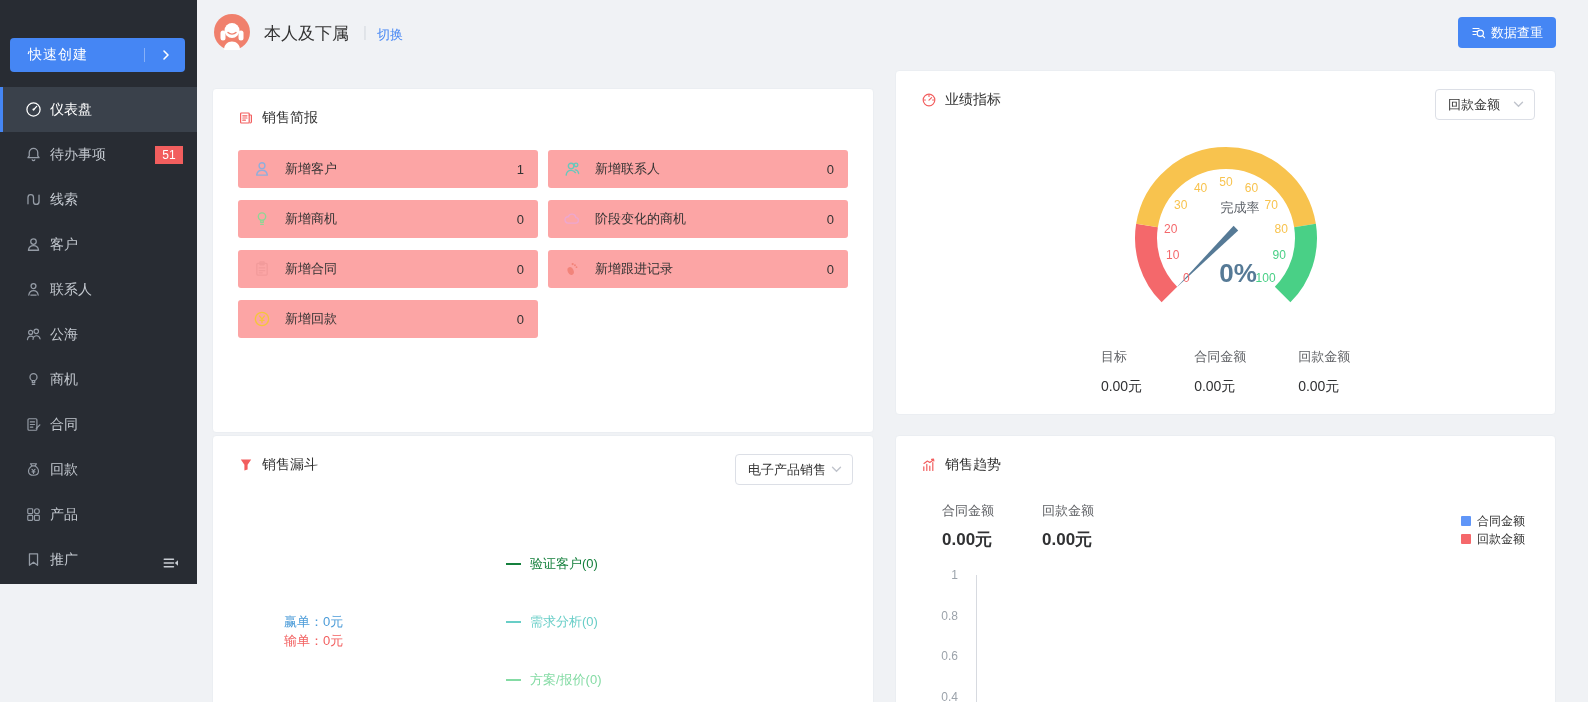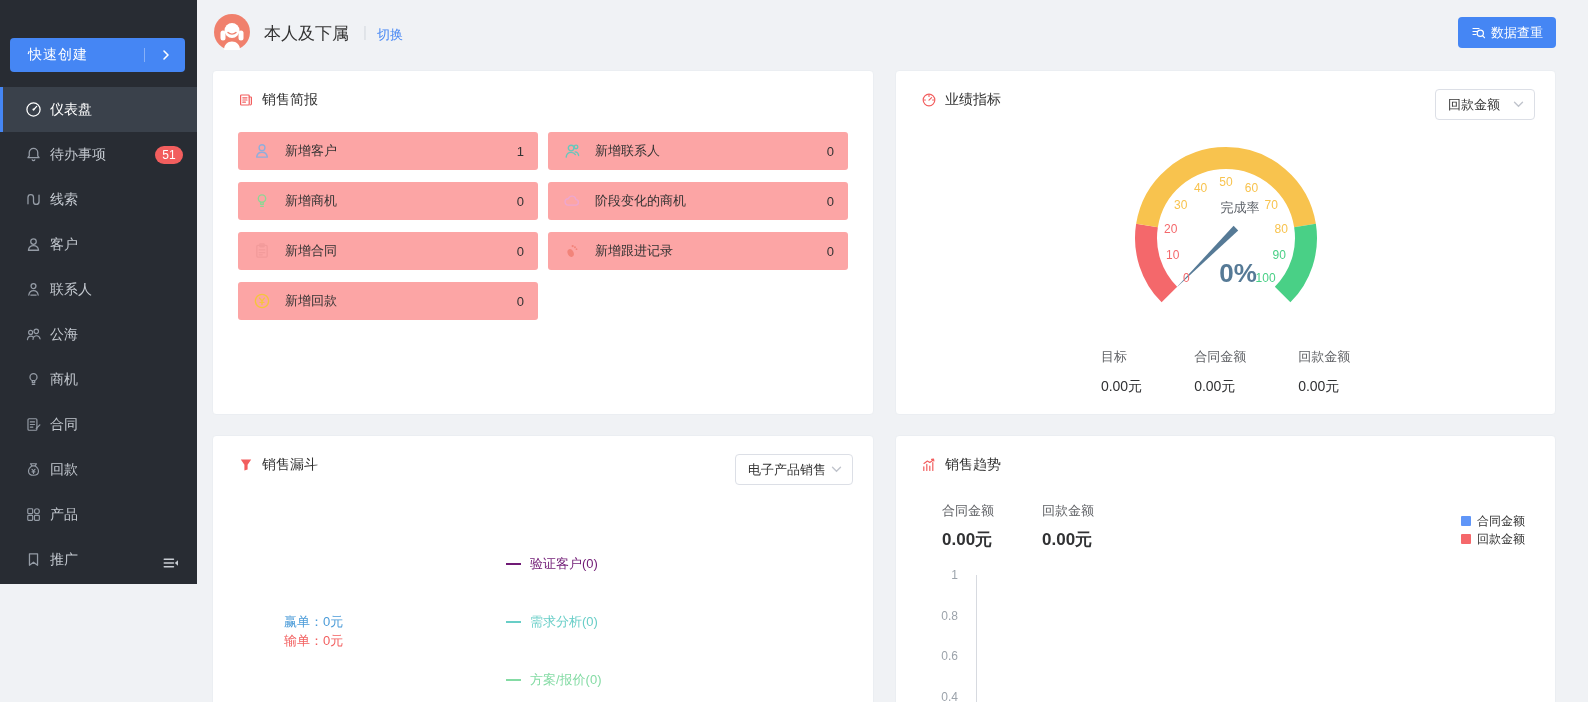--- a/index.html
+++ b/index.html
@@ -17,41 +17,41 @@
   .qc-arrow{position:absolute;right:12px;top:10px;display:flex}
   .nav{position:absolute;top:87px;left:0;width:100%}
   .nav-item{position:relative;height:45px;display:flex;align-items:center;color:#C3C8CF;
     font-size:14px;cursor:pointer}
   .ni-icon{position:absolute;left:25px;width:17px;height:17px;color:#959CA6;display:flex}
   .ni-label{margin-left:50px}
   .nav-item.active{background:#3A414B;color:#fff}
   .nav-item.active::before{content:"";position:absolute;left:0;top:0;width:3px;height:100%;background:#4586F4}
   .nav-item.active .ni-icon{color:#fff}
   .badge{position:absolute;right:14px;top:50%;transform:translateY(-50%);min-width:28px;height:18px;
-    background:#F25E5E;border-radius:9px;color:#fff;font-size:12px;display:flex;align-items:center;
+    background:#F25E5E;border-radius:0;color:#fff;font-size:12px;display:flex;align-items:center;
     justify-content:center;padding:0 4px}
   .collapse-btn{position:absolute;bottom:12px;right:16px;color:#C9CDD4;cursor:pointer;display:flex}
 
   
   .main{position:absolute;left:197px;top:0;width:1391px;height:702px}
   .avatar{position:absolute;left:17px;top:14px;width:36px;height:36px;border-radius:50%;cursor:pointer}
   .scope-title{position:absolute;left:67px;top:22px;font-size:17px;color:#333}
   .scope-div{position:absolute;left:166px;top:23px;color:#D8DCE2;font-size:15px}
   .switch-link{position:absolute;left:180px;top:26px;font-size:13px;color:#4586F4;cursor:pointer}
   .select{background:#fff;border:1px solid #DCDFE6;border-radius:4px;display:flex;align-items:center;
     font-size:13px;color:#333;cursor:pointer;position:absolute}
   .sel-val{margin-left:12px;flex:1;white-space:nowrap;overflow:hidden}
   .chev{margin-right:10px;display:flex;flex:none}
   .select-period{left:222px;top:15px;width:193px;height:33px}
   .dedup-btn{position:absolute;left:1261px;top:17px;width:98px;height:31px;background:#4586F4;border:none;
     border-radius:4px;color:#fff;font-size:13px;display:flex;align-items:center;justify-content:center;
     gap:5px;cursor:pointer;font-family:inherit}
 
   .card{position:absolute;background:#fff;border:1px solid #EBEEF2;border-radius:4px}
-  .card-brief{left:15px;top:70px;width:662px;height:345px}
+  .card-brief{left:15px;top:88px;width:662px;height:345px}
   .card-kpi{left:698px;top:70px;width:661px;height:345px}
   .card-funnel{left:15px;top:435px;width:662px;height:281px}
   .card-trend{left:698px;top:435px;width:661px;height:281px}
   .card-head{position:absolute;left:25px;top:20px;display:flex;align-items:center;gap:8px;
     font-size:14px;color:#333}
   .hd-icon{display:flex;color:#F25E5E}
 
   
   .brief-grid{position:absolute;left:25px;top:61px;display:grid;grid-template-columns:300px 300px;gap:12px 10px}
   .brief-item{height:38px;background:#fca5a5;border-radius:3px;display:flex;align-items:center;
@@ -417,21 +417,21 @@
           <svg width="11" height="7" viewBox="0 0 10 7" fill="none" stroke="#C0C4CC" stroke-width="1.4" stroke-linecap="round">
               <path d="M1 1.2l4 4 4-4"></path>
             </svg>
         </span>
       </div>
       <div class="win-lose">
         <div class="win-row" style="color: rgb(74, 155, 216);">赢单：0元</div>
         <div class="lose-row" style="color: rgb(242, 94, 94);">输单：0元</div>
       </div>
       <div class="funnel-stages">
-          <div class="stage-row" style="color: #701a75;">
+          <div class="stage-row" style="color: #15803d;">
             <span class="stage-dash"></span>
             <span>验证客户(0)</span>
           </div>
           <div class="stage-row" style="color: rgb(104, 206, 199);">
             <span class="stage-dash"></span>
             <span>需求分析(0)</span>
           </div>
           <div class="stage-row" style="color: rgb(132, 219, 164);">
             <span class="stage-dash"></span>
             <span>方案/报价(0)</span>

